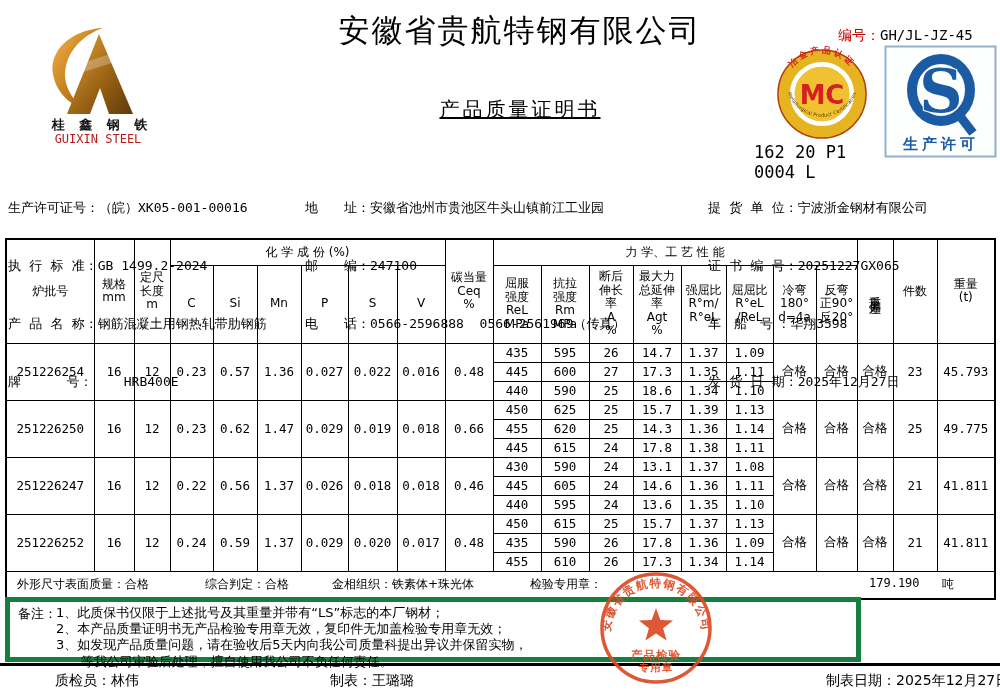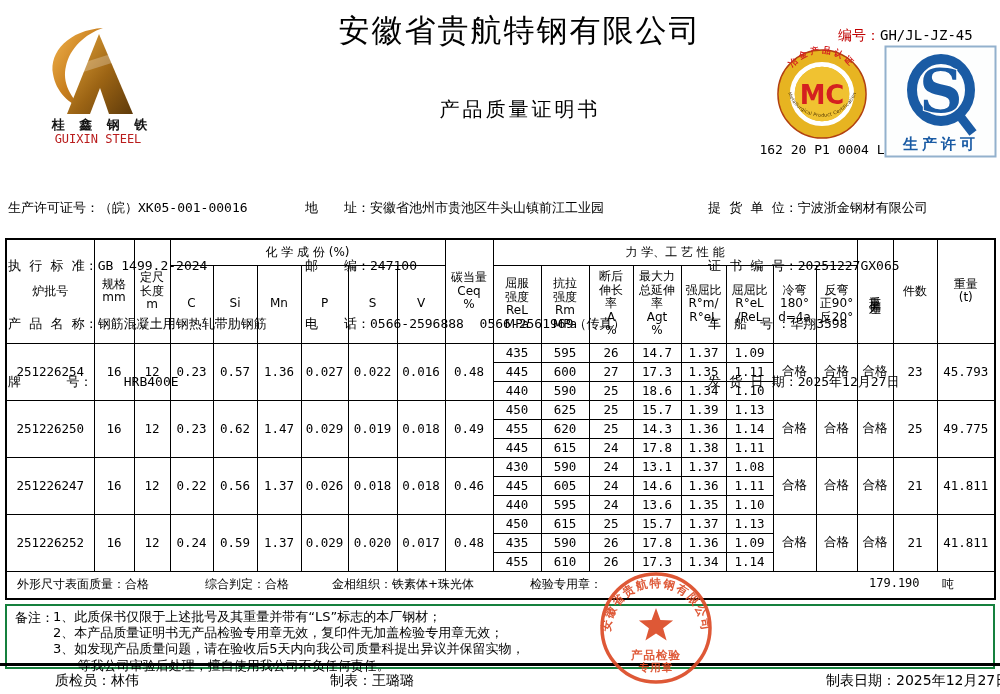--- a/index.html
+++ b/index.html
@@ -4,29 +4,29 @@
 <style>
   * { box-sizing: border-box; margin: 0; padding: 0; }
   body { background: #fff; font-family: "DejaVu Sans", sans-serif; }
   .page { position: relative; width: 1000px; height: 694px; background: #fff; color: #000; overflow: hidden; }
   .abs { position: absolute; }
 
   
   .company-title { left: 270px; top: 10px; width: 500px; text-align: center;
     font-family: "DejaVu Serif", serif; font-size: 31px; letter-spacing: 2px; }
   .doc-title { left: 270px; top: 96px; width: 500px; text-align: center;
-    font-family: "DejaVu Serif", serif; font-size: 20px; letter-spacing: 3px; }
+    font-family: "DejaVu Serif", serif; font-size: 20px; letter-spacing: 3px; text-decoration: underline; }
   .doc-no { left: 838px; top: 27px; font-size: 14px; white-space: pre; }
   .doc-no .lbl { color: #c00000; }
   .doc-no .val { font-family: "DejaVu Sans Mono", monospace; margin-top: 20px; }
   .logo-cn { left: 36px; top: 116px; width: 132px; text-align: center; font-size: 13px;
     font-weight: bold; letter-spacing: 5px; color: #141414; }
   .logo-en { left: 32px; top: 132px; width: 132px; text-align: center; font-size: 12px;
     font-family: "DejaVu Sans Mono", monospace; color: #b91c1c; }
-  .mc-code { left: 754px; top: 142px; width: 136px; text-align: center; font-size: 13px;
+  .mc-code { left: 754px; top: 142px; width: 136px; font-size: 17px;
     font-family: "DejaVu Sans Mono", monospace; }
 
   
   .info-col { font-size: 13px; line-height: 19.4px; white-space: pre; }
   .info-col .val { font-family: "DejaVu Sans Mono", monospace; }
   .col1 { left: 8px; top: 159px; }
   .col2 { left: 305px; top: 159px; }
   .col3 { left: 708px; top: 159px; }
 
   
@@ -44,22 +44,22 @@
     display: inline-block; line-height: 14px; }
 
   .sumrow { height: 26px; }
   .sumcell { position: relative; height: 26px; }
   .sumcell span { position: absolute; top: 4px; font-size: 12px; white-space: pre; }
   .s1 { left: 10px; } .s2 { left: 198px; } .s3 { left: 325px; } .s4 { left: 523px; }
   .s5 { left: 715px; margin-top: 23px; } .s6 { left: 862px; font-family: "DejaVu Sans Mono", monospace; }
   .s7 { left: 935px; }
 
   
-  .notes { left: 5px; top: 597px; width: 990px; height: 65px; border: 2px solid #15803d;
-    font-size: 13px; line-height: 16.2px; padding-top: 3px; white-space: pre; margin-top: 7px; }
+  .notes { left: 5px; top: 597px; width: 856px; height: 65px; border: 5px solid #15803d;
+    font-size: 13px; line-height: 16.2px; padding-top: 3px; white-space: pre; }
   .notes .nlabel { position: absolute; left: 8px; top: 4px; }
   .notes .nlines { position: absolute; left: 46px; top: 3px; }
 
   .rule { left: 0; top: 663px; width: 1000px; height: 3px; background: #000; }
 
   
   .footer { top: 672px; font-size: 14px; white-space: pre; }
   .f1 { left: 55px; } .f2 { left: 330px; } .f3 { left: 826px; }
 
   .seal { left: 598px; top: 570px; z-index: 5; opacity: 0.92; }
@@ -264,21 +264,21 @@
       <tr>
         <td rowspan="3" class="n">251226250</td>
         <td rowspan="3" class="n">16</td>
         <td rowspan="3" class="n">12</td>
         <td rowspan="3" class="n">0.23</td>
         <td rowspan="3" class="n">0.62</td>
         <td rowspan="3" class="n">1.47</td>
         <td rowspan="3" class="n">0.029</td>
         <td rowspan="3" class="n">0.019</td>
         <td rowspan="3" class="n">0.018</td>
-        <td rowspan="3" class="n">0.49</td>
+        <td rowspan="3" class="n">0.66</td>
         <td class="n">450</td>
         <td class="n">625</td>
         <td class="n">25</td>
         <td class="n">15.7</td>
         <td class="n">1.39</td>
         <td class="n">1.13</td>
         <td rowspan="3" class="cn">合格</td>
         <td rowspan="3" class="cn">合格</td>
         <td rowspan="3" class="cn">合格</td>
         <td rowspan="3" class="n">25</td>

